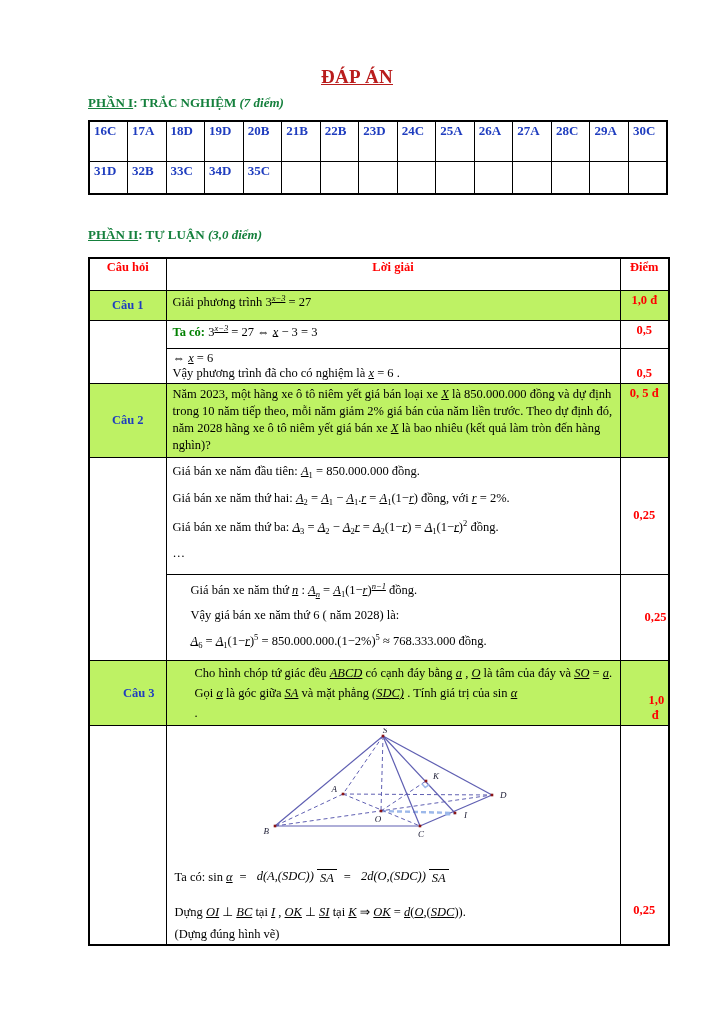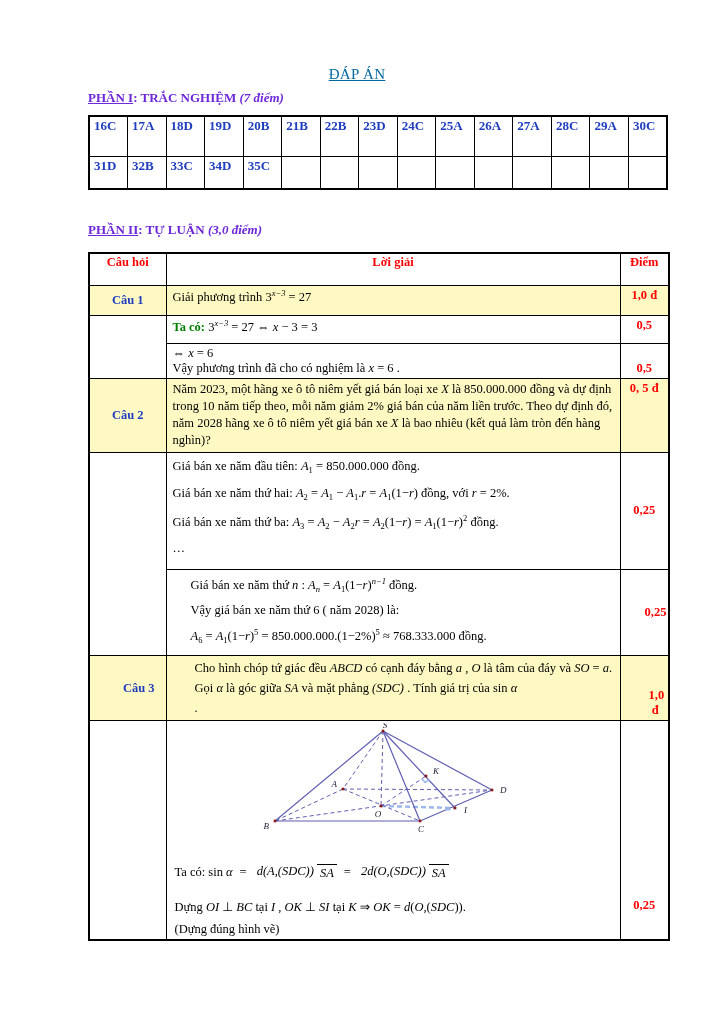--- a/index.html
+++ b/index.html
@@ -3,24 +3,24 @@
 <meta charset="utf-8">
 <style>
   * { margin:0; padding:0; box-sizing:border-box; }
   body { background:#888; }
   .page {
     width:714px; height:1010px; background:#ffffff; position:relative;
     font-family:"Liberation Serif", serif; color:#000; overflow:hidden;
   }
   .doc-title {
     padding-top:66px; text-align:center;
-    font-size:15px; font-weight:normal; color:#0369a1;
+    font-size:19px; font-weight:bold; color:#b91c1c;
     text-decoration:underline; letter-spacing:0.3px;
   }
-  .part-heading { margin:7px 0 0 88px; font-size:13px; font-weight:bold; color:#6d28d9; }
+  .part-heading { margin:7px 0 0 88px; font-size:13px; font-weight:bold; color:#15803d; }
   .part-heading .ph-label { text-decoration:underline; }
   .part-heading .ph-points { font-style:italic; }
   .h2-gap { margin-top:32px; }
 
   table { border-collapse:collapse; table-layout:fixed; }
 
   
   .mc-table { margin:9px 0 0 88px; width:580px; border:2px solid #000; }
   .mc-table td {
     border:1px solid #000; height:40px; vertical-align:top;
@@ -32,21 +32,21 @@
   .main-table { margin:14px 0 0 88px; width:580px; border:2px solid #000; }
   .main-table td {
     border:1px solid #000; vertical-align:top; font-size:12.5px;
     padding:2px 6px; overflow:hidden;
   }
   .col-q { width:77px; }
   .col-s { width:454px; }
   .col-p { width:49px; }
 
   .hdr td { text-align:center; font-weight:bold; color:#ff0000; padding:1px 2px; }
-  .yellow { background:#fef9c3; }
+  .yellow { background:#bef264; }
   .qlabel { color:#1f3dbf; font-weight:bold; text-align:center; vertical-align:middle !important; }
   .pts { color:#ff0000; font-weight:bold; text-align:center; }
   .pts-top { vertical-align:top; }
   .pts-mid { vertical-align:middle !important; }
   .pts-bot { vertical-align:bottom !important; }
 
   .r-h20 td { height:32px; }
   .r-h30 td { height:30px; }
   .r-h28 td { height:28px; }
   .r-h30b td { height:30px; }
@@ -55,21 +55,21 @@
   .r-h86 td { height:86px;padding-left:24px; }
   .r-h65 td { height:65px;padding-left:28px; }
   .r-h203 td { height:203px; }
 
   .prob { line-height:1.38; }
   .prob3 { line-height:1.6; }
   .tight { line-height:1.2; }
   .sline { margin:4px 0 11px 0; }
   .sline2 { margin:4px 0 9px 0; }
 
-  .r-i { font-style:italic; }
+  .r-i { font-style:italic;text-decoration:underline; }
   .r-sup { font-size:8.5px; vertical-align:4.5px; }
   .r-sub { font-size:8.5px; vertical-align:-3px; }
   .r-grn { color:#008000; font-weight:bold; }
 
   
   .frac-row { display:flex; align-items:center; gap:7px; margin:6px 0 4px 2px; min-height:42px; }
   .frac { display:inline-flex; flex-direction:row; align-items:flex-start; font-style:italic; }
   .frac .num { padding:0 3px 1px 3px; font-size:12.5px; }
   .frac .den { padding:1px 3px 0 3px; border-top:1.2px solid #000; font-size:12.5px; align-self:stretch; text-align:center; }
   .dung-line { margin:6px 0 4px 2px; }

